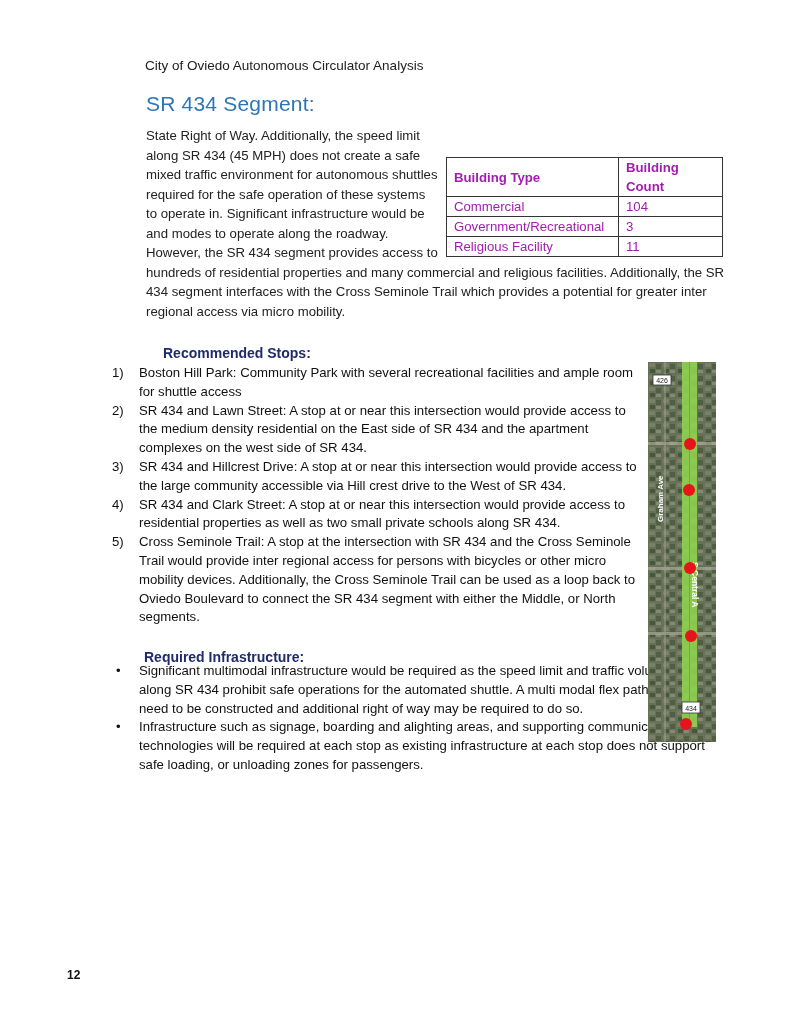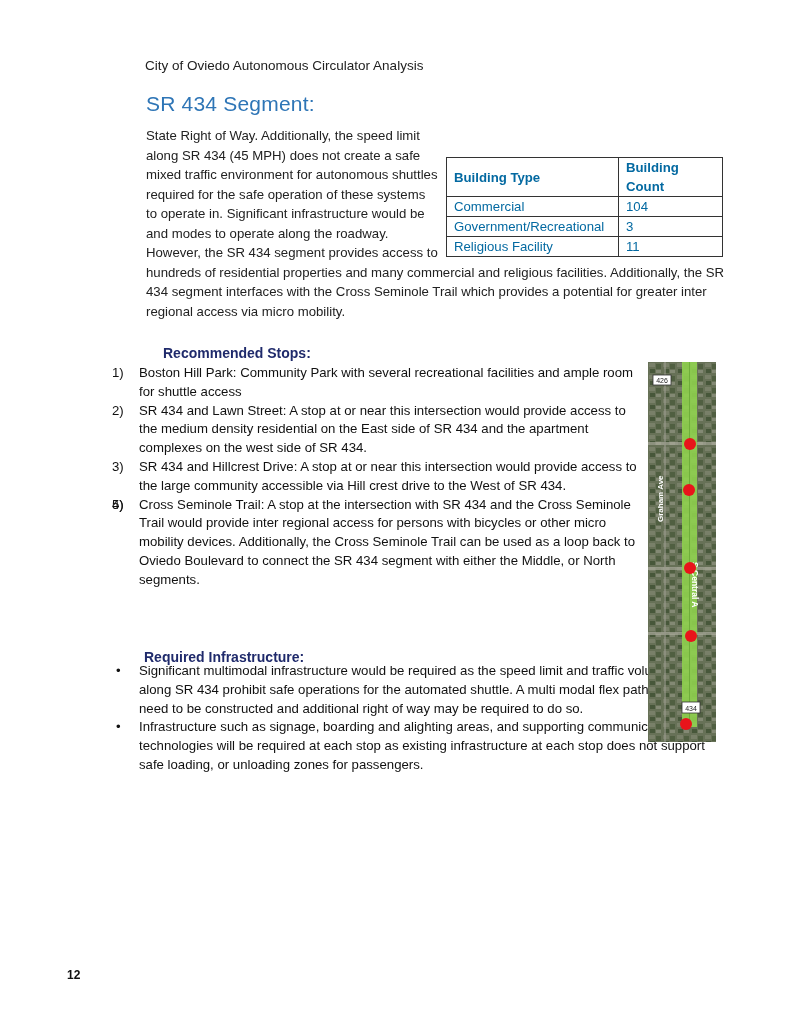--- a/index.html
+++ b/index.html
@@ -3,21 +3,21 @@
 <meta charset="utf-8">
 <style>
   html, body { margin:0; padding:0; background:#ffffff; }
   body { width:791px; height:1024px; position:relative; overflow:hidden;
          font-family:"Liberation Sans", sans-serif; color:#1a1a1a; }
   .abs { position:absolute; }
   .running-header { left:145px; top:58px; font-size:13.5px; color:#222; }
   .section-title { left:146px; top:92px; font-size:21px; color:#2e75b6; font-weight:normal; letter-spacing:0.2px; }
   .intro { left:146px; top:126px; width:590px; font-size:13.2px; line-height:19.5px; color:#222; }
   .intro-line { white-space:nowrap; height:19.5px; }
-  .bt { left:446px; top:157px; border-collapse:collapse; font-size:13.2px; color:#0369a1; }
+  .bt { left:446px; top:157px; border-collapse:collapse; font-size:13.2px; color:#a21caf; }
   .bt td, .bt th { border:1px solid #333; padding:0 7px; height:19px; text-align:left; line-height:19px; }
   .bt th { font-weight:bold; }
   .bt .c1 { width:157px; }
   .bt .c2 { width:89px; }
   .sub-heading { font-size:14px; color:#1f2a6b; font-weight:bold; }
   .stops-h { left:163px; top:345px; }
   .stops { left:112px; top:364px; width:530px; font-family:"Liberation Sans", sans-serif; font-size:13.2px; line-height:18.8px; color:#111; }
   .stop-item { position:relative; padding-left:27px; }
   .stop-num { position:absolute; left:0; top:0; }
   .infra-h { left:144px; top:649px; }
@@ -80,20 +80,21 @@
   <div class="stop-item">
     <span class="stop-num">2)</span>
     <span>SR 434 and Lawn Street: A stop at or near this intersection would provide access to the medium density residential on the East side of SR 434 and the apartment complexes on the west side of SR 434.</span>
   </div>
   <div class="stop-item">
     <span class="stop-num">3)</span>
     <span>SR 434 and Hillcrest Drive: A stop at or near this intersection would provide access to the large community accessible via Hill crest drive to the West of SR 434.</span>
   </div>
   <div class="stop-item">
     <span class="stop-num">4)</span>
+    <span>SR 434 and Clark Street: A stop at or near this intersection would provide access to residential properties as well as two small private schools along SR 434.</span>
   </div>
   <div class="stop-item">
     <span class="stop-num">5)</span>
     <span>Cross Seminole Trail: A stop at the intersection with SR 434 and the Cross Seminole Trail would provide inter regional access for persons with bicycles or other micro mobility devices. Additionally, the Cross Seminole Trail can be used as a loop back to Oviedo Boulevard to connect the SR 434 segment with either the Middle, or North segments.</span>
   </div>
 </div>
 
 <div class="abs sub-heading infra-h">Required Infrastructure:</div>
 
 <div class="abs infra">

